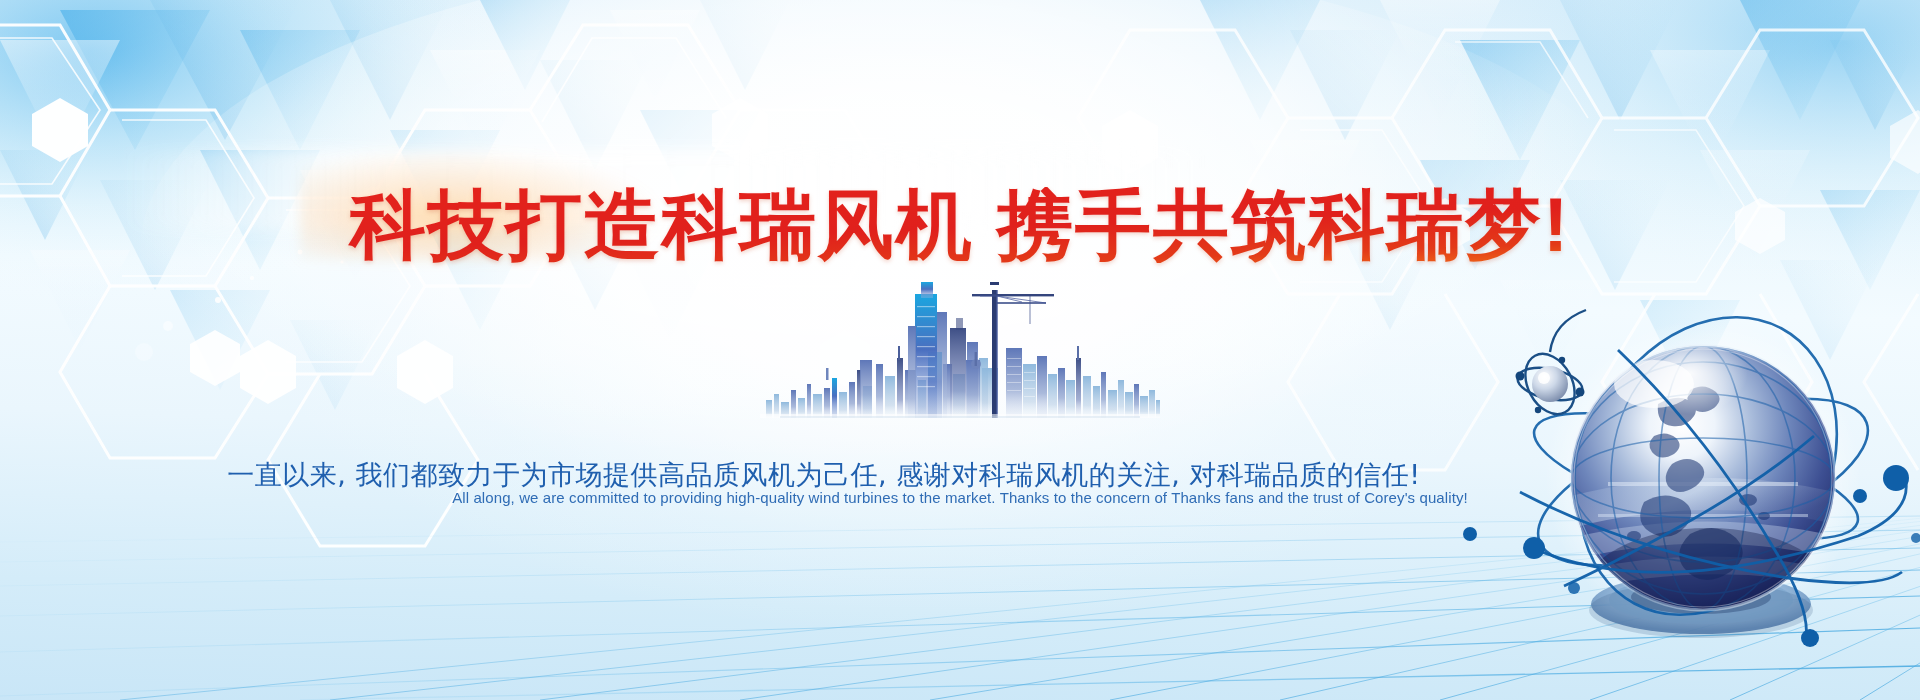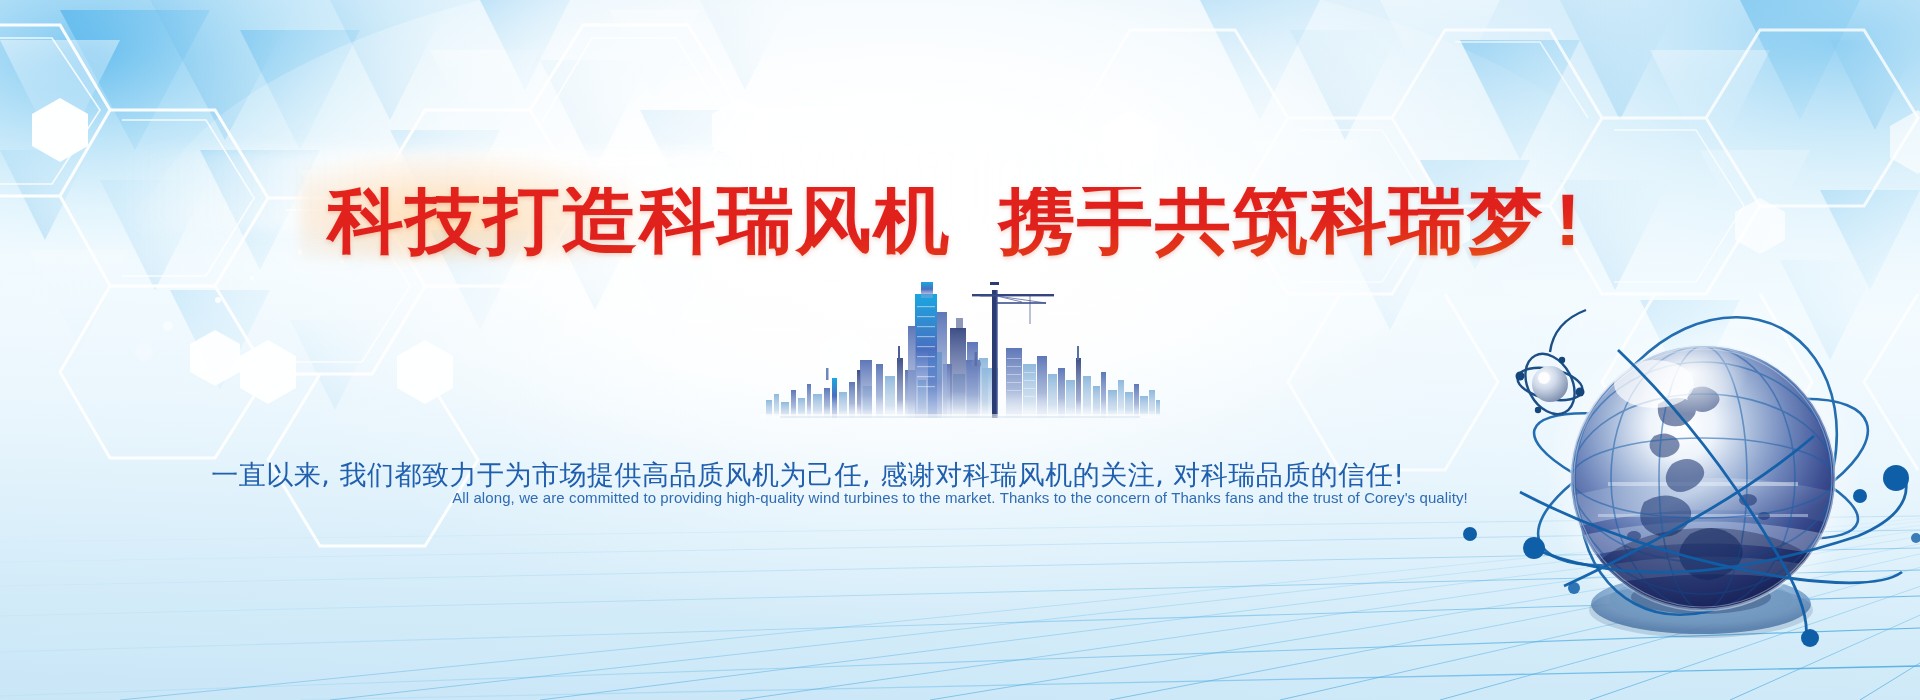--- a/index.html
+++ b/index.html
@@ -34,39 +34,39 @@
     background:radial-gradient(ellipse at 40% 60%,rgba(255,196,120,.55) 0%,rgba(255,170,80,.22) 35%,rgba(255,255,255,0) 72%);
     filter:blur(6px);
   }
 
   
   .content{position:absolute;left:0;top:0;width:1920px;height:700px;}
 
   .headline{
     position:absolute;top:136px;left:0;width:1920px;
     text-align:center;
-    font-family:Liberation Mono, monospace;
+    font-family:Liberation Sans, sans-serif;
     font-size:76px;font-weight:bold;letter-spacing:2px;
     line-height:1;white-space:nowrap;
     background:linear-gradient(178deg,#e4231c 0%,#e0201c 52%,#e33a18 78%,#f2731a 96%);
     -webkit-background-clip:text;background-clip:text;
     color:transparent;-webkit-text-fill-color:transparent;
     text-shadow:none;
     filter:drop-shadow(0 2px 2px rgba(200,60,20,.22));
   }
 
   .skyline{
     position:absolute;left:760px;top:272px;width:400px;height:146px;
   }
 
   .sub-cn{
     position:absolute;top:430px;left:0;width:1616px;text-align:center;
     font-family:"DejaVu Sans","Liberation Sans",sans-serif;
     font-size:27px;font-weight:500;letter-spacing:.5px;
-    color:#1f5fae;white-space:nowrap;
+    color:#1f5fae;white-space:nowrap;padding-left:16px;
   }
   .sub-en{
     position:absolute;top:474px;left:0;width:1920px;text-align:center;
     font-family:"Liberation Sans","DejaVu Sans",sans-serif;
     font-size:15px;font-weight:400;letter-spacing:.1px;
     color:#2f6cb5;white-space:nowrap;
   }
 
   
   .globe-wrap{position:absolute;right:-8px;bottom:34px;width:470px;height:380px;}

